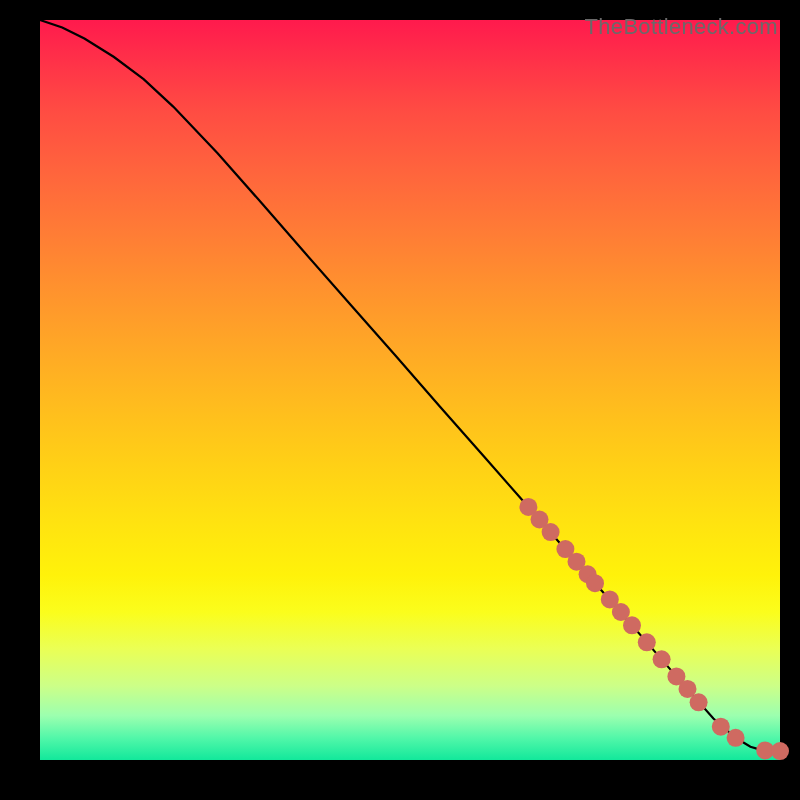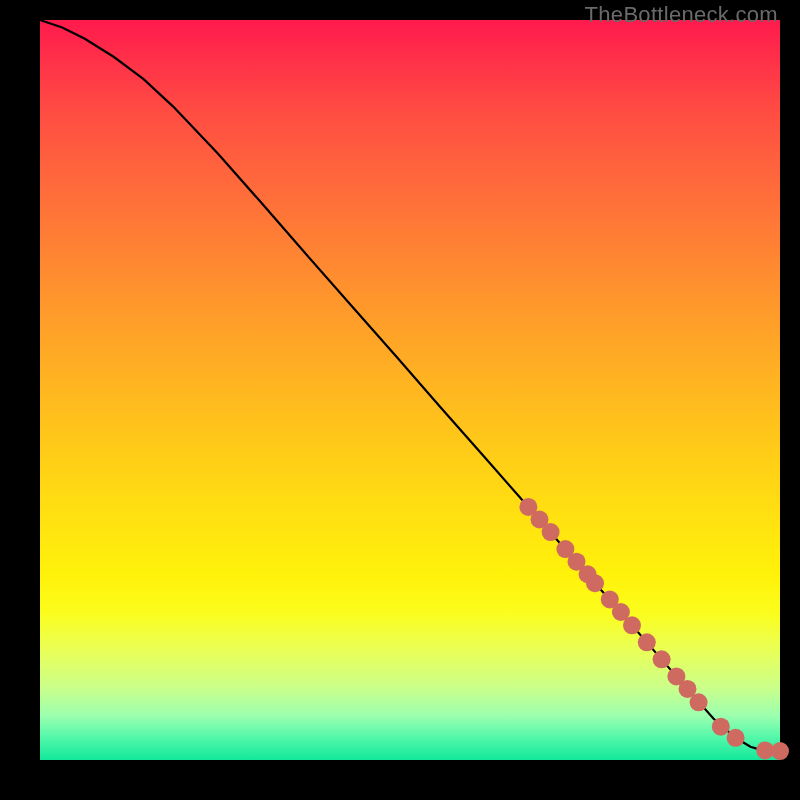--- a/index.html
+++ b/index.html
@@ -32,21 +32,21 @@
       #fbfd1c 80%,
       #eaff55 85%,
       #ccff88 90%,
       #9cffaf 94%,
       #52f7a9 97%,
       #12e89b 100%
     );
   }
   .watermark {
     position: absolute;
-    top: 2px;
+    top: 14px;
     right: 22px;
     color: #6a6a6a;
     font-size: 22px;
     letter-spacing: 0.3px;
     user-select: none;
   }
   svg.plot {
     position: absolute;
     left: 0;
     top: 0;

